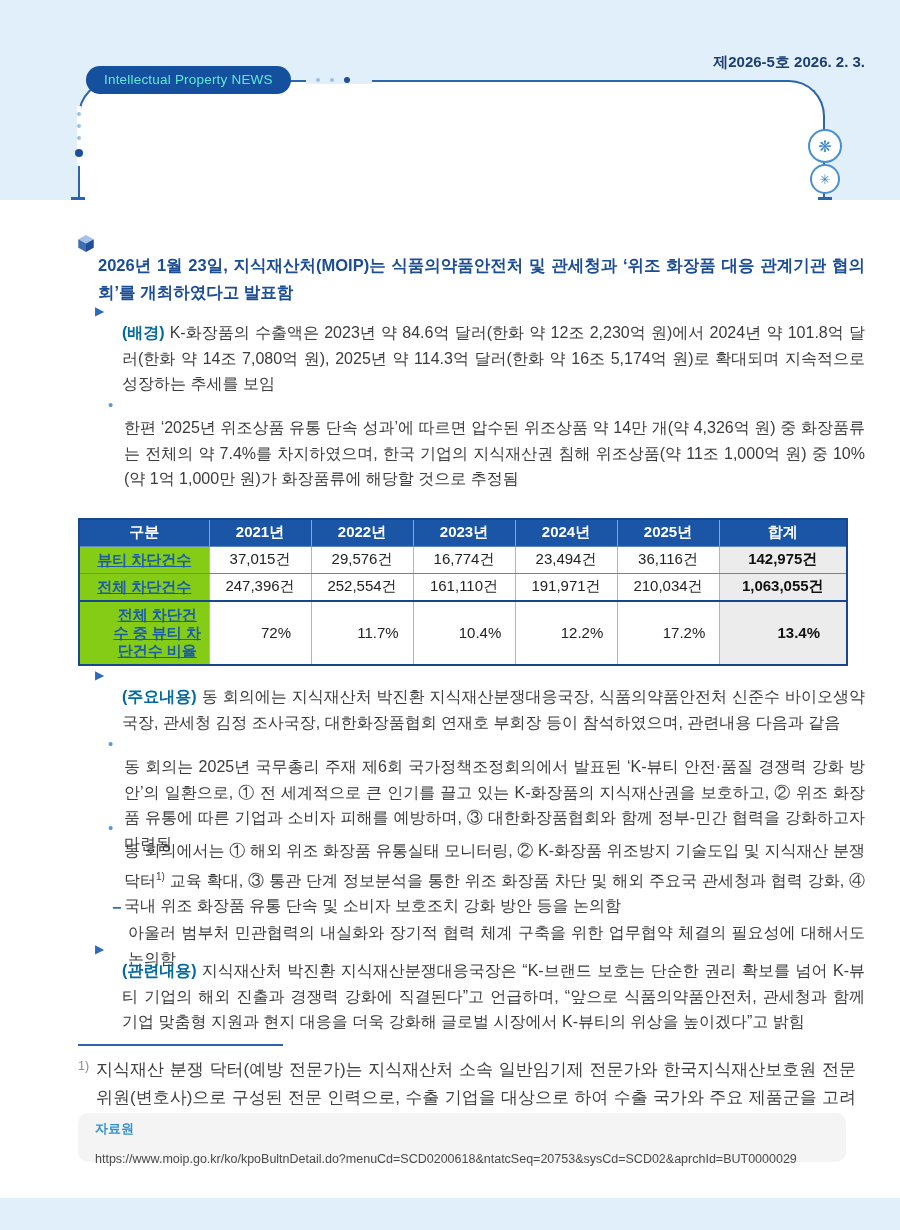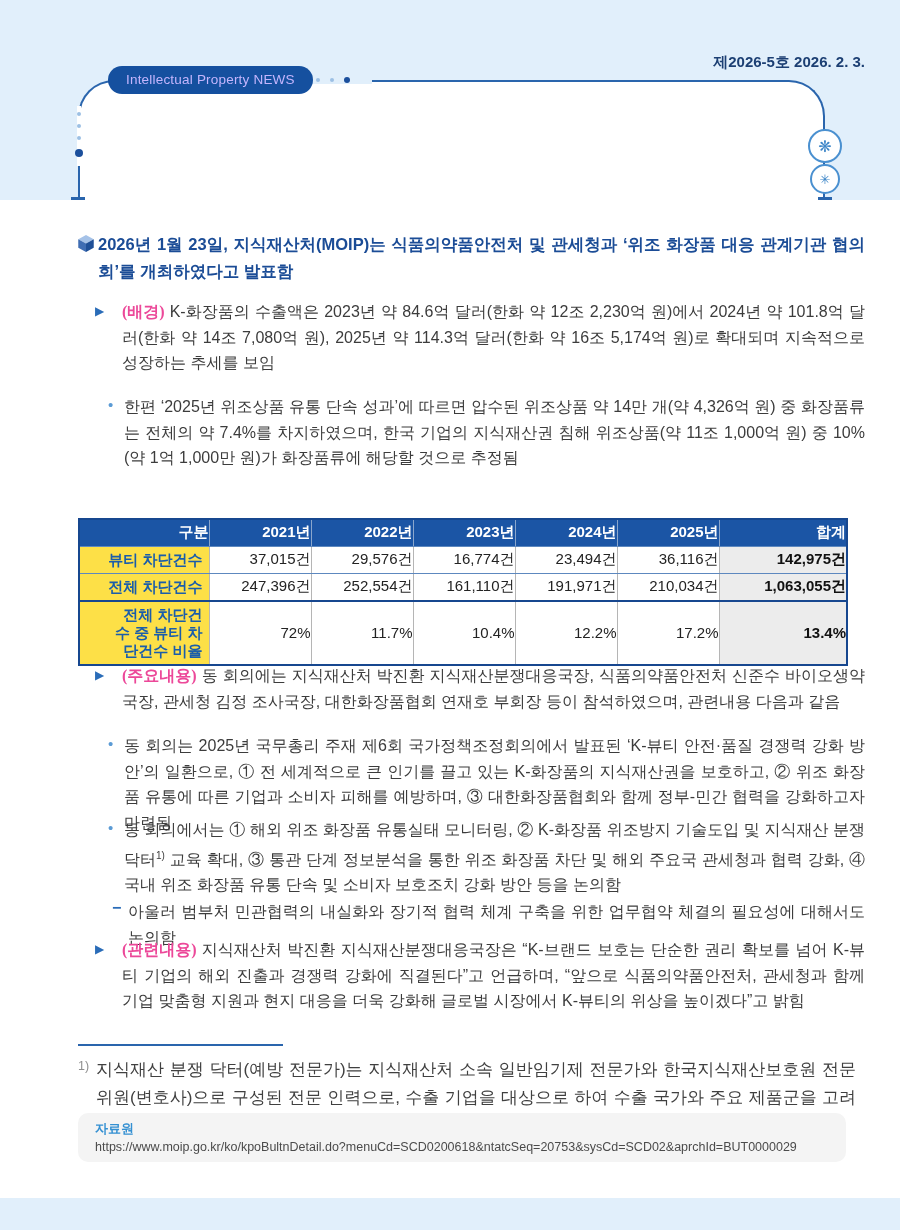--- a/index.html
+++ b/index.html
@@ -5,22 +5,22 @@
   * { margin:0; padding:0; box-sizing:border-box; }
   body { background:#fff; font-family:"Liberation Sans", sans-serif; }
   .page { position:relative; width:900px; height:1230px; background:#fff; overflow:hidden; }
 
   .band-top    { position:absolute; left:0; top:0; width:900px; height:200px; background:#e1effb; }
   .band-bottom { position:absolute; left:0; top:1198px; width:900px; height:32px; background:#e1effb; }
 
   .head-card { position:absolute; left:78px; top:80px; width:747px; height:120px; background:#fff;
                border:2px solid #2a65ad; border-bottom:none; border-radius:36px 36px 0 0; }
 
-  .badge { position:absolute; left:108px; top:66px; height:28px; line-height:28px; padding:0 18px;
-           background:#15509f; border-radius:15px; color:#c4b5fd; font-size:13.5px; letter-spacing:.2px; }
+  .badge { position:absolute; left:86px; top:66px; height:28px; line-height:28px; padding:0 18px;
+           background:#15509f; border-radius:15px; color:#5eead4; font-size:13.5px; letter-spacing:.2px; }
 
   .issue { position:absolute; right:35px; top:53px; font-size:15px; font-weight:bold; color:#1c3f73; }
 
   .line-gap-top { position:absolute; left:306px; top:78px; width:66px; height:6px; background:#e1effb; }
   .dot { position:absolute; border-radius:50%; }
   .d1 { left:316px; top:78px; width:4px; height:4px; background:#9cc0e4; }
   .d2 { left:330px; top:78px; width:4px; height:4px; background:#9cc0e4; }
   .d3 { left:344px; top:77px; width:6px; height:6px; background:#1b4f9c; }
 
   .line-gap-left { position:absolute; left:77px; top:106px; width:4px; height:60px; background:#fff; }
@@ -34,22 +34,22 @@
 
   .deco-circle { position:absolute; background:#fff; border:2px solid #4a90d0; border-radius:50%;
                  display:flex; align-items:center; justify-content:center; color:#3d86c8; }
   .c1 { left:808px; top:129px; width:34px; height:34px; font-size:16px; }
   .c2 { left:810px; top:164px; width:30px; height:30px; font-size:13px; }
 
   .title { position:absolute; left:94px; top:112px; width:710px; font-size:31px; font-weight:800;
            color:#121212; line-height:46px; letter-spacing:-0.5px; }
 
   .item { position:absolute; display:flex; align-items:flex-start; }
-  .txt { flex:1; font-size:16px; color:#3c3c3c; line-height:25.5px; text-align:justify; }
-  .lbl { color:#ec4899; font-weight:bold; margin-right:5px;font-family:Liberation Serif, serif; }
+  .txt { flex:1; font-size:16px; color:#3c3c3c; line-height:25.5px; text-align:justify;margin-top:21px; }
+  .lbl { color:#0369a1; font-weight:bold; margin-right:5px; }
   .marker { flex:0 0 auto; }
   .arrow { width:27px; color:#2a6cb8; font-size:12px; padding-top:5px; }
   .bdot { width:16px; color:#5b9bd5; font-size:15px; padding-top:2px; }
   .bdash { width:16px; color:#2a6cb8; font-weight:bold; }
 
   .lead { left:78px; top:231px; width:787px; }
   .lead .txt { font-size:16.5px; font-weight:bold; color:#1b4c96; line-height:27px; }
   .cube { width:20px; padding-top:4px; }
 
   .blk-bg      { left:95px;  top:299px; width:770px; }
@@ -58,41 +58,41 @@
                  font-size:16.5px; font-weight:bold; color:#2e8fd5; }
   .blk-main    { left:95px;  top:663px; width:770px; }
   .blk-b1      { left:108px; top:733px; width:757px; }
   .blk-b2      { left:108px; top:817px; width:757px; }
   .blk-dash    { left:112px; top:899px; width:753px; }
   .blk-rel     { left:95px;  top:937px; width:770px; }
   sup { font-size:10px; }
 
   .tblwrap { position:absolute; left:78px; top:518px; width:768px; }
   table { width:768px; border-collapse:collapse; table-layout:fixed; }
-  th, td { font-size:15px; text-align:right; vertical-align:middle;
+  th, td { font-size:15px; text-align:center; vertical-align:middle;
            border-top:1px solid #5d88bf; border-bottom:1px solid #5d88bf;
            border-left:1px solid #b5b5b5; border-right:1px solid #b5b5b5; }
   thead th { background:#1b55a5; color:#fff; font-weight:bold; height:27px;
              border-left:1px solid #8aa6cc; border-right:1px solid #8aa6cc; }
-  td.rowlbl { background:#fde047; color:#1a5dab; font-weight:bold; line-height:18px; padding:4px 6px; }
+  td.rowlbl { background:#84cc16; color:#1a5dab; font-weight:bold; line-height:18px; padding:4px 6px;text-decoration:underline; }
   td.sum { background:#ececec; font-weight:bold; color:#111; }
   td { color:#232323; height:27px; }
   tr.ratio td { height:50px;padding-left:32px; }
   table { border:2px solid #17478f; }
   tr.ratio td { border-top:2px solid #17478f; }
 
   .divider { position:absolute; left:78px; top:1044px; width:205px; height:2px; background:#2a65ad; }
 
   .footnote { position:absolute; left:78px; top:1056px; width:778px; display:flex; }
   .footnote .fmark { width:18px; font-size:12.5px; color:#8f8f8f; line-height:20px; }
   .footnote .ftxt { flex:1; font-size:17px; color:#404040; line-height:28px; text-align:justify; }
 
   .srcbox { position:absolute; left:78px; top:1113px; width:768px; height:49px; background:#f4f4f4;
             border-radius:10px; padding:7px 17px; }
-  .srclbl { font-size:13px; font-weight:bold; color:#3490d2; margin-bottom:2px; }
+  .srclbl { font-size:13px; font-weight:bold; color:#3490d2; margin-bottom:14px; }
   .srcurl { font-size:12.5px; color:#4b4b4b; }
 </style>
 </head>
 <body>
 
 <div class="page">
 
   <div class="band-top"></div>
   <div class="band-bottom"></div>
 

